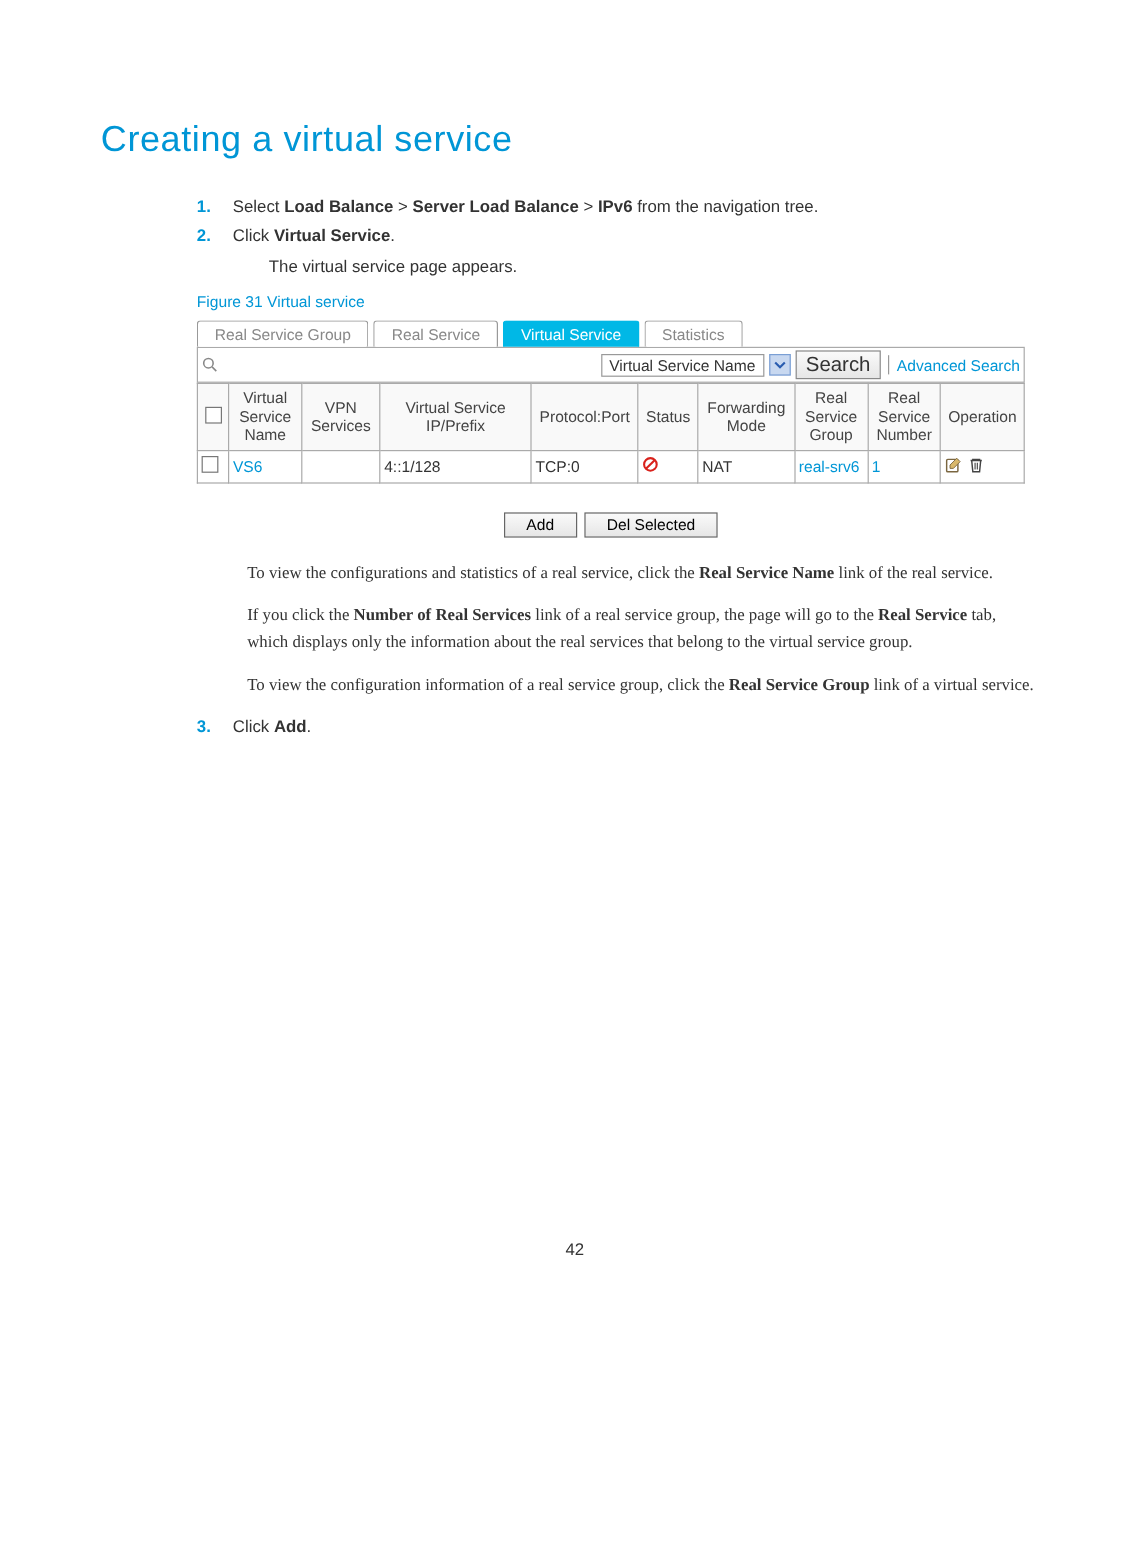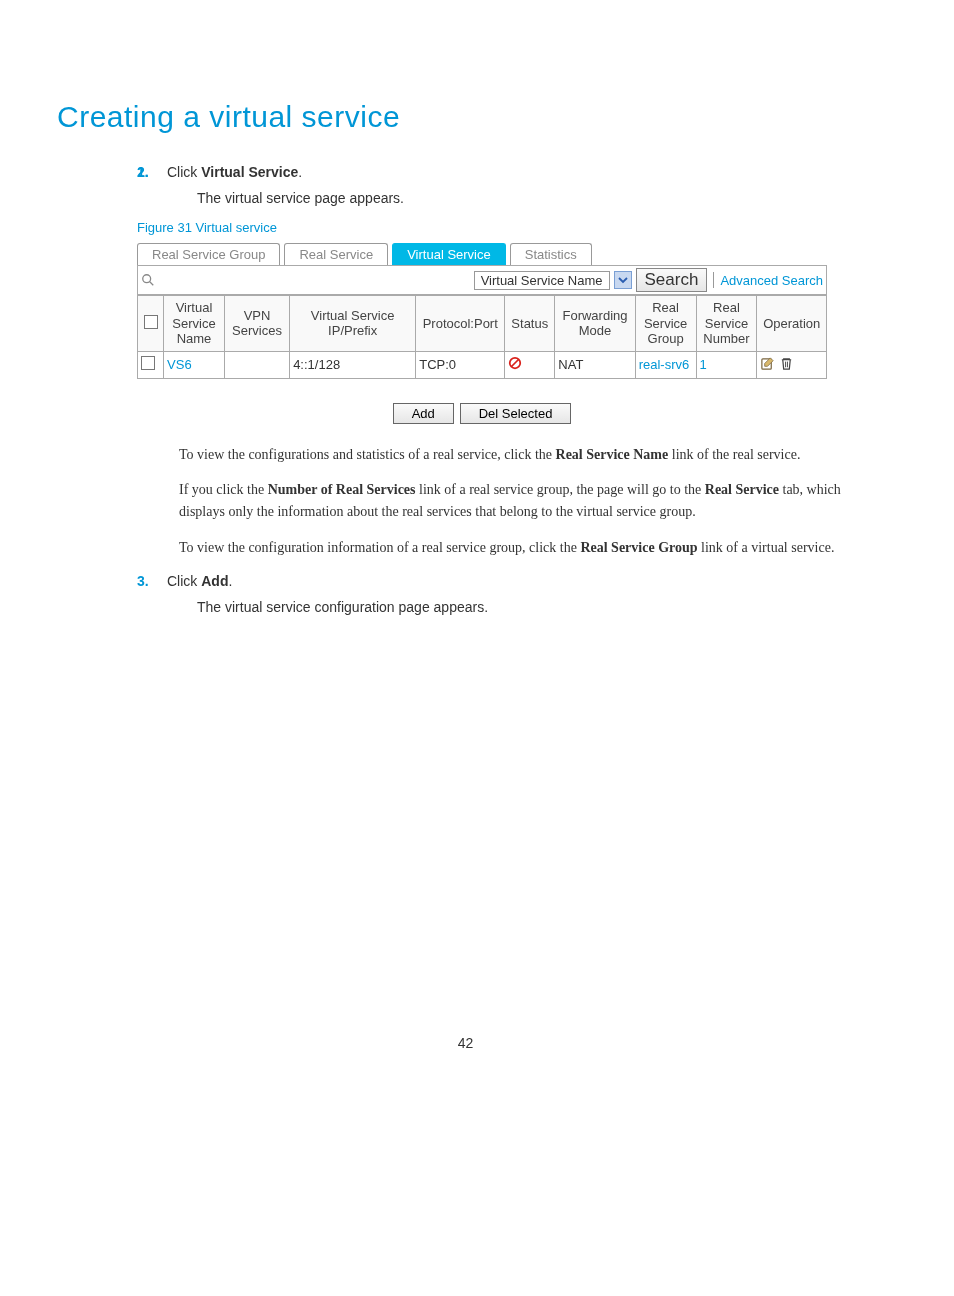--- a/index.html
+++ b/index.html
@@ -5,21 +5,21 @@
   body {
     margin: 0;
     padding: 0;
     font-family: Arial, Helvetica, sans-serif;
     font-size: 14px;
     color: #333;
     background: #fff;
     width: 954px;
   }
   .page {
-    padding: 100px 80px 40px 57px;
+    padding: 100px 80px 40px 84px;
   }
   h1 {
     font-family: "Arial Narrow", Arial, sans-serif;
     font-weight: normal;
     font-size: 30px;
     color: #0096d6;
     margin: 0 0 30px 0;
     letter-spacing: 0.5px;
   }
   ol.steps {
@@ -191,20 +191,23 @@
 </style>
 </head>
 <body>
 
 <div class="page">
   <h1>Creating a virtual service</h1>
 
   <ol class="steps">
     <li>
       <span class="num">1.</span>
+      <span>
+        <span>Select </span><span class="bold">Load Balance</span><span> &gt; </span><span class="bold">Server Load Balance</span><span> &gt; </span><span class="bold">IPv6</span><span> from the navigation tree.</span>
+      </span>
     </li>
     <li>
       <span class="num">2.</span>
       <span>
         <span>Click </span><span class="bold">Virtual Service</span><span>.</span>
       </span>
       <div class="sub">The virtual service page appears.</div>
     </li>
   </ol>
 
@@ -318,18 +321,17 @@
   <p class="para">
     <span>To view the configuration information of a real service group, click the </span><span class="bold">Real Service Group</span><span> link of a virtual service.</span>
   </p>
 
   <ol class="steps">
     <li>
       <span class="num">3.</span>
       <span>
         <span>Click </span><span class="bold">Add</span><span>.</span>
       </span>
-      <div class="sub">The virtual service configuration page appears.</div>
     </li>
   </ol>
 
   <div class="pagenum">42</div>
 </div>
 
 </body></html>

